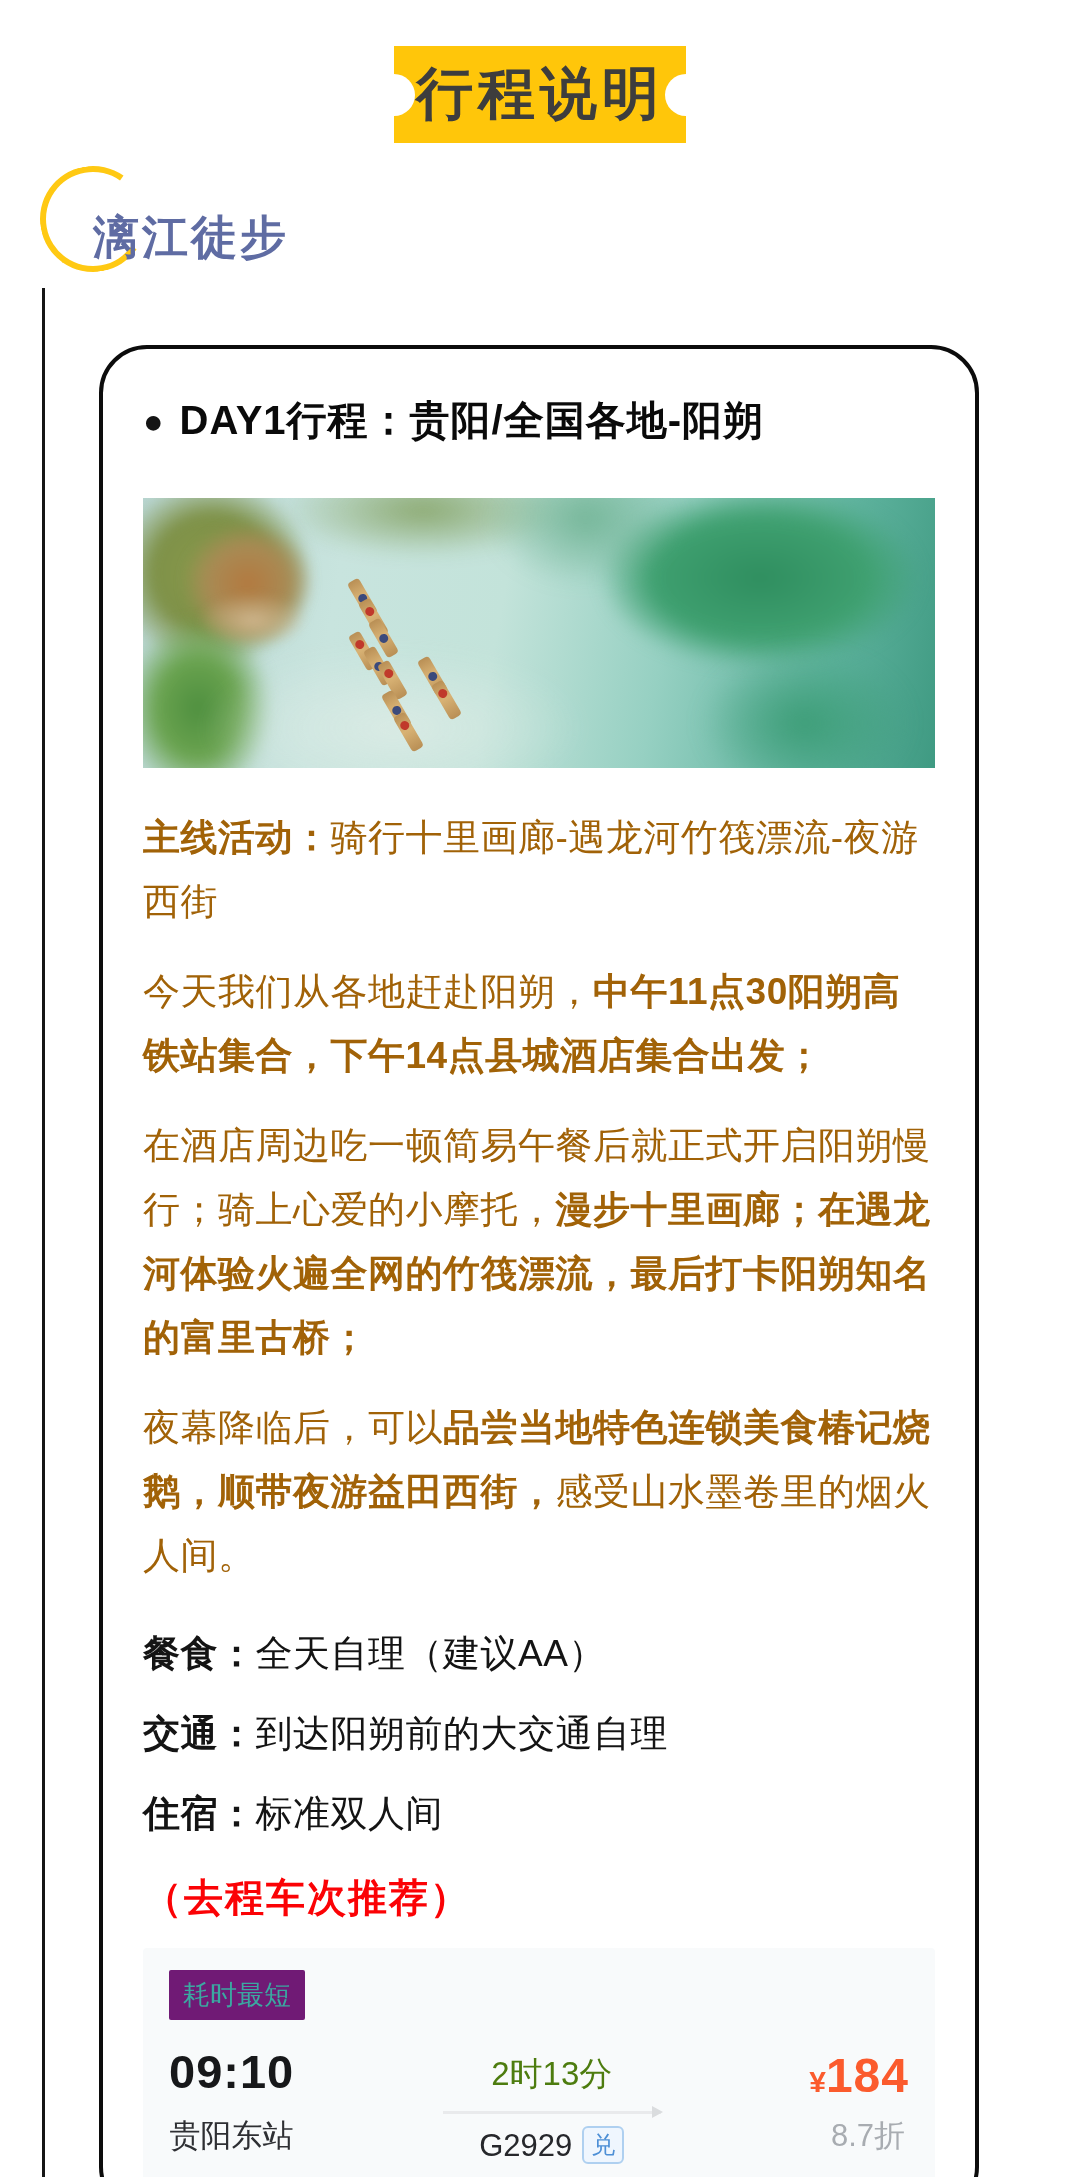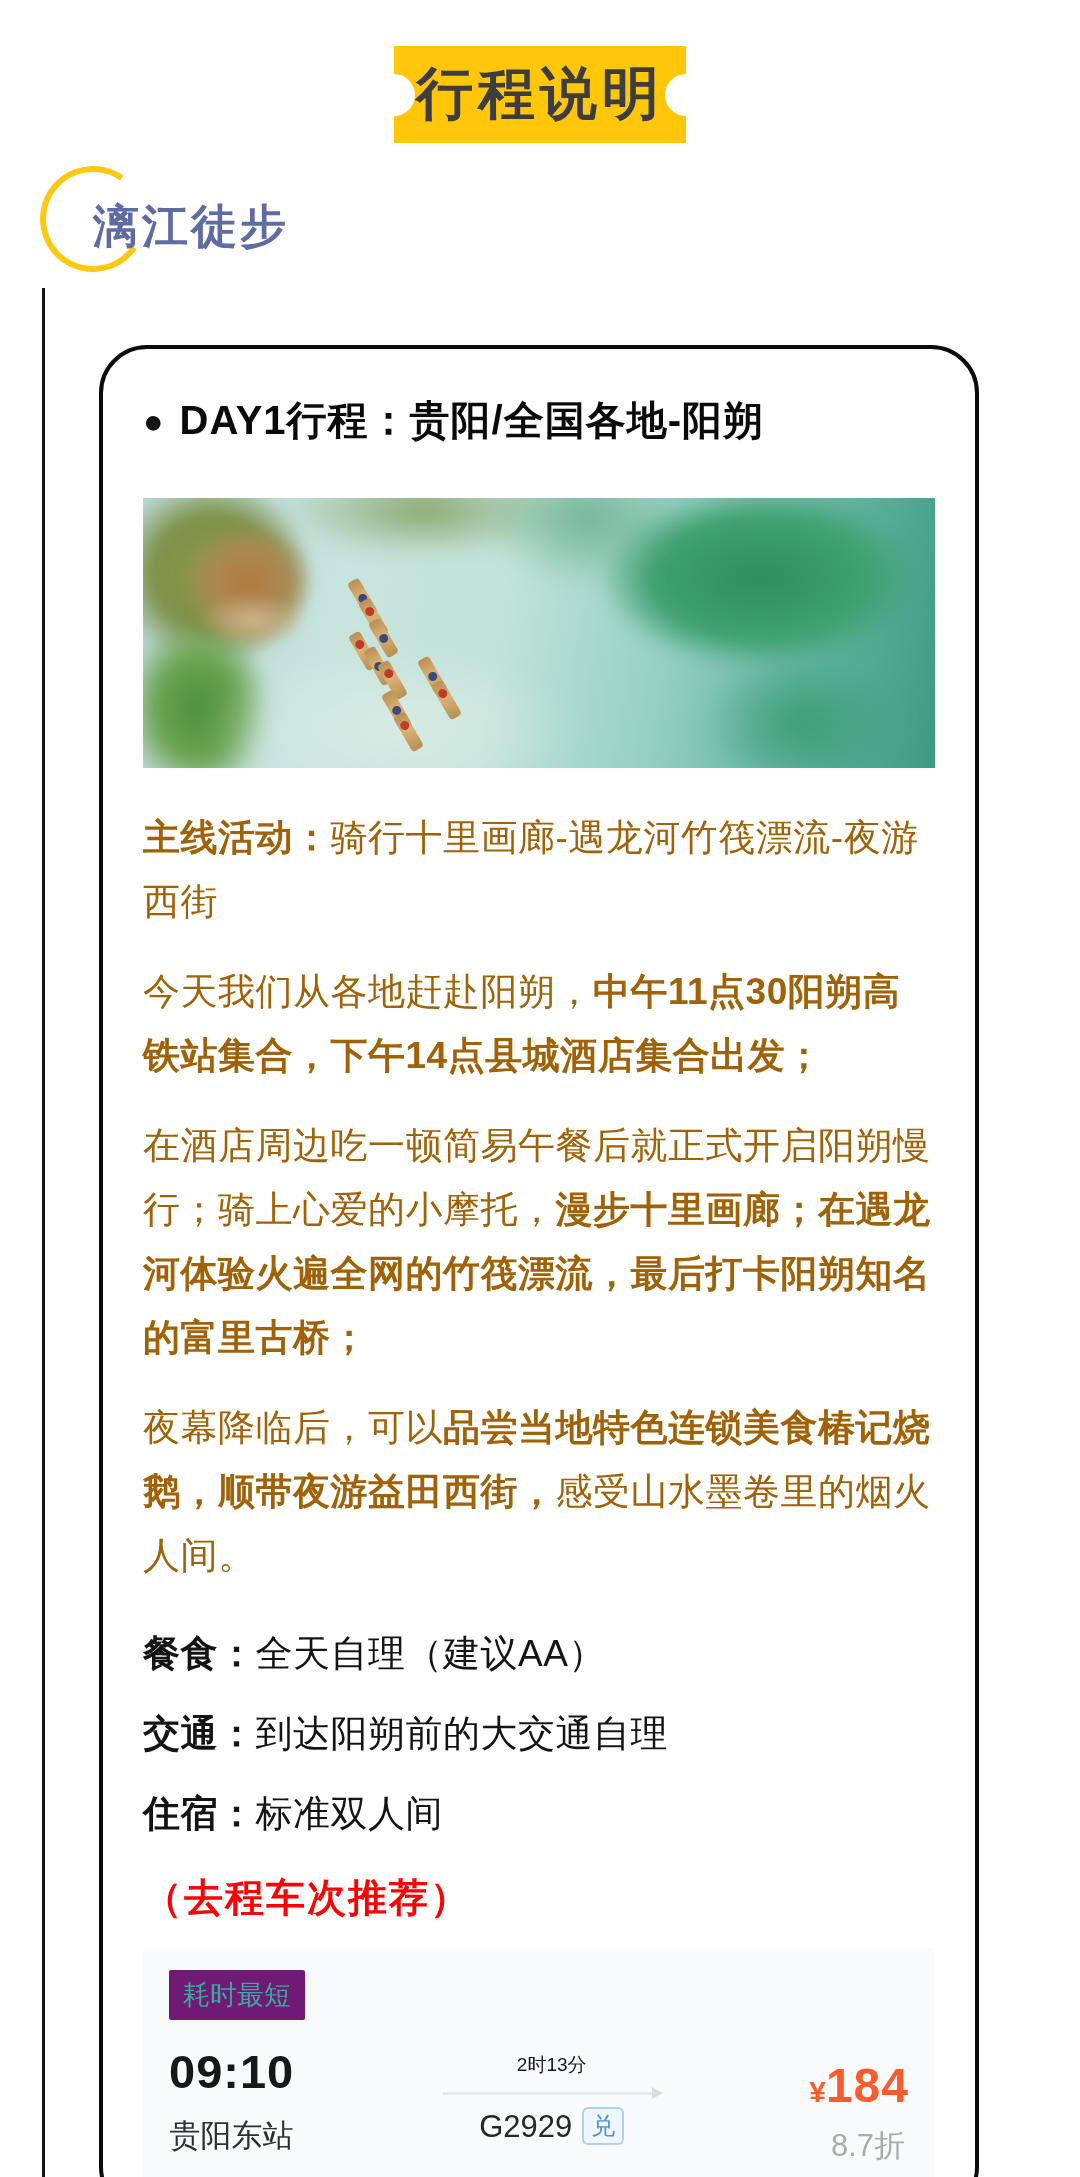--- a/index.html
+++ b/index.html
@@ -12,21 +12,21 @@
     width:292px; height:97px; background:#FFC60A; display:flex; align-items:center; justify-content:center; }
   .title-badge::before, .title-badge::after { content:""; position:absolute; top:50%; width:42px; height:42px;
     background:#ffffff; border-radius:50%; transform:translateY(-50%); }
   .title-badge::before { left:-21px; }
   .title-badge::after  { right:-21px; }
   .title-badge .t { font-size:57px; font-weight:800; color:#3d3d3d; letter-spacing:5px; }
 
   
   .section-ring { position:absolute; left:40px; top:166px; width:106px; height:106px;
     border:6px solid #FFC913; border-right-color:transparent; border-radius:50%; transform:rotate(-10deg); }
-  .section-title { position:absolute; left:93px; top:196px; font-size:46px; font-weight:800;
+  .section-title { position:absolute; left:93px; top:207px; font-size:46px; font-weight:800;
     color:#5F6CA3; letter-spacing:3px; }
 
   
   .vline { position:absolute; left:42px; top:288px; width:3px; height:1889px; background:#161616; }
 
   
   .day-card { position:absolute; left:99px; top:345px; width:880px; height:1870px;
     border:4px solid #0c0c0c; border-radius:48px; background:#ffffff; padding:0 40px; overflow:hidden; }
   .card-header { display:flex; align-items:center; margin-top:44px; }
   .card-header .dot { font-size:34px; line-height:1; margin-right:16px; }
@@ -62,28 +62,28 @@
   .train-title { margin-top:24px; font-size:39px; font-weight:800; color:#FB0205; letter-spacing:2px; line-height:56px; }
 
   
   .ticket { margin-top:22px; background:#F8FAFB; border-radius:4px; padding:22px 26px 70px; }
   .tag { display:inline-block; background:#701a75; color:#3BA8A1; font-size:27px; padding:7px 14px; border-radius:2px; }
   .main-row { display:flex; align-items:flex-start; justify-content:space-between; margin-top:24px; }
   .col { text-align:center; }
   .time { font-size:47px; font-weight:800; color:#17181a; letter-spacing:1px; }
   .station { margin-top:16px; font-size:31px; color:#2e2f33; }
   .col-mid { width:250px; padding-top:8px; }
-  .duration { font-size:19px; color:#0f172a;text-align:center; }
+  .duration { font-size:33px; color:#4d7c0f;text-align:center; }
   .route-line { position:relative; width:218px; height:3px; background:#E9EAEC; margin:14px auto 12px; }
   .route-line::after { content:""; position:absolute; right:-2px; top:-5px;
     border-left:11px solid #DADCDE; border-top:6px solid transparent; border-bottom:6px solid transparent; }
   .train-no { font-size:31px; color:#26272b; }
   .xchg { display:inline-block; font-size:24px; color:#4D8FD6; border:2px solid #AFD0F0; background:#EFF6FE;
     border-radius:6px; padding:1px 7px; margin-left:10px; vertical-align:3px; }
-  .col-price { text-align:right; padding-top:4px;margin-top:10px; }
+  .col-price { text-align:right; padding-top:4px; }
   .price-line { color:#FB5B2D; }
   .cur { font-size:30px; font-weight:700; }
   .amt { font-size:48px; font-weight:800; letter-spacing:1px; }
   .discount { margin-top:12px; font-size:31px; color:#A8ACB1; padding-right:4px; }
 </style>
 </head>
 <body>
 
 <div class="page">
 

